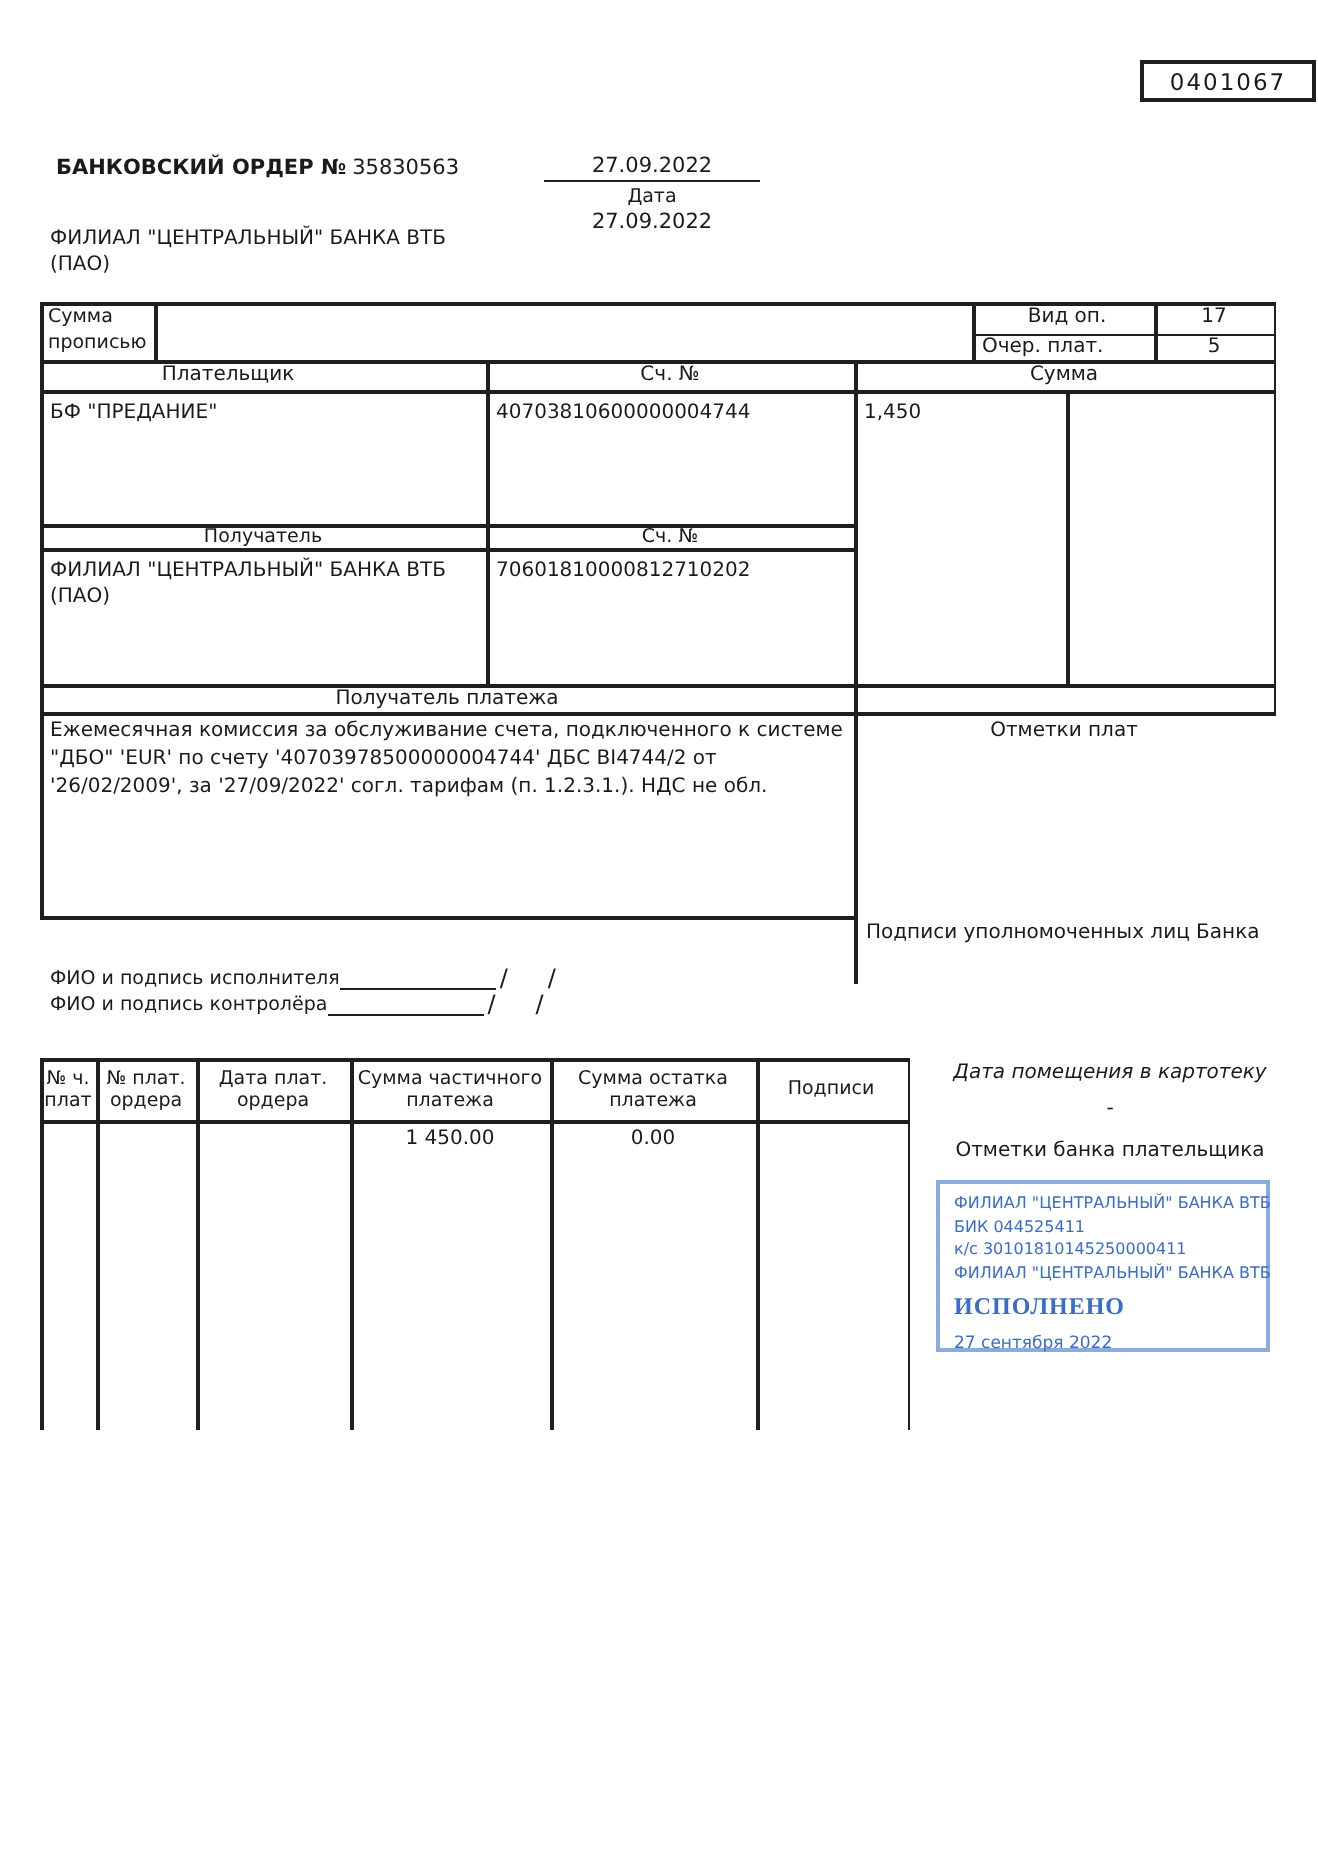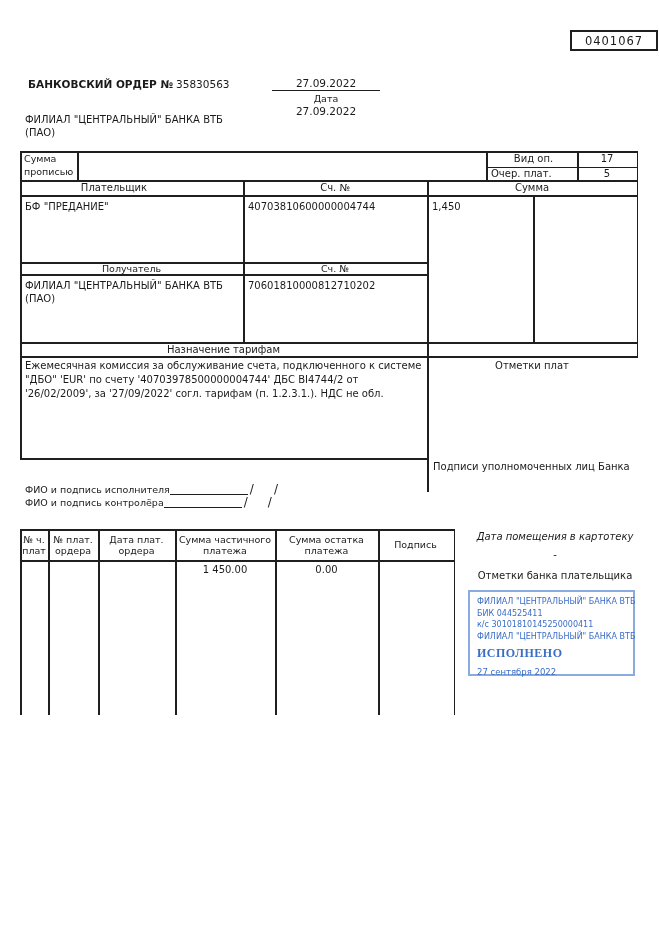--- a/index.html
+++ b/index.html
@@ -136,21 +136,21 @@
 
   <div class="abs" style="left:25px;top:280px;line-height:12.5px;">
     <div>ФИЛИАЛ "ЦЕНТРАЛЬНЫЙ" БАНКА ВТБ</div>
     <div>(ПАО)</div>
   </div>
   <div class="abs" style="left:248px;top:280px;">
     <span>70601810000812710202</span>
   </div>
 
   <div class="cell" style="left:20px;top:342px;width:407px;height:14px;">
-    <span>Назначение тарифам</span>
+    <span>Получатель платежа</span>
   </div>
 
   <div class="purpose">
     <span>Ежемесячная комиссия за обслуживание счета, подключенного к системе "ДБО" 'EUR' по счету '40703978500000004744' ДБС BI4744/2 от '26/02/2009', за '27/09/2022' согл. тарифам (п. 1.2.3.1.). НДС не обл.</span>
   </div>
 
   <div class="cell" style="left:427px;top:358px;width:210px;height:14px;">
     <span>Отметки плат</span>
   </div>
   <div class="abs" style="left:433px;top:461px;">
@@ -196,21 +196,21 @@
   </div>
   <div class="cell pt-head" style="left:175px;top:529px;width:100px;height:31px;">
     <span>Сумма частичного</span>
     <span>платежа</span>
   </div>
   <div class="cell pt-head" style="left:275px;top:529px;width:103px;height:31px;">
     <span>Сумма остатка</span>
     <span>платежа</span>
   </div>
   <div class="cell pt-head" style="left:378px;top:529px;width:75px;height:31px;">
-    <span>Подпись</span>
+    <span>Подписи</span>
   </div>
 
   <div class="cell" style="left:175px;top:562px;width:100px;height:14px;">
     <span>1 450.00</span>
   </div>
   <div class="cell" style="left:275px;top:562px;width:103px;height:14px;">
     <span>0.00</span>
   </div>
 
   <div class="cell" style="left:455px;top:530px;width:200px;height:13px;font-style:italic;">

